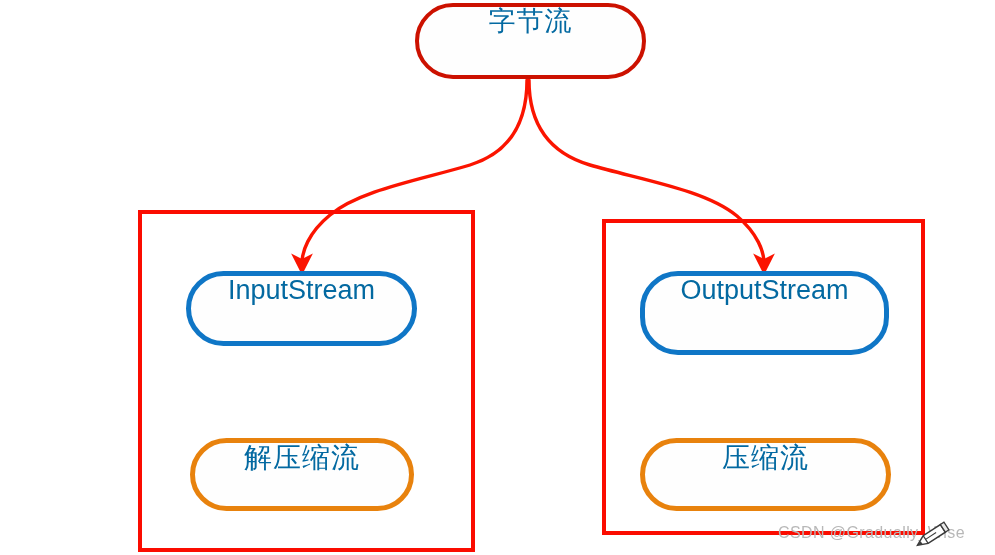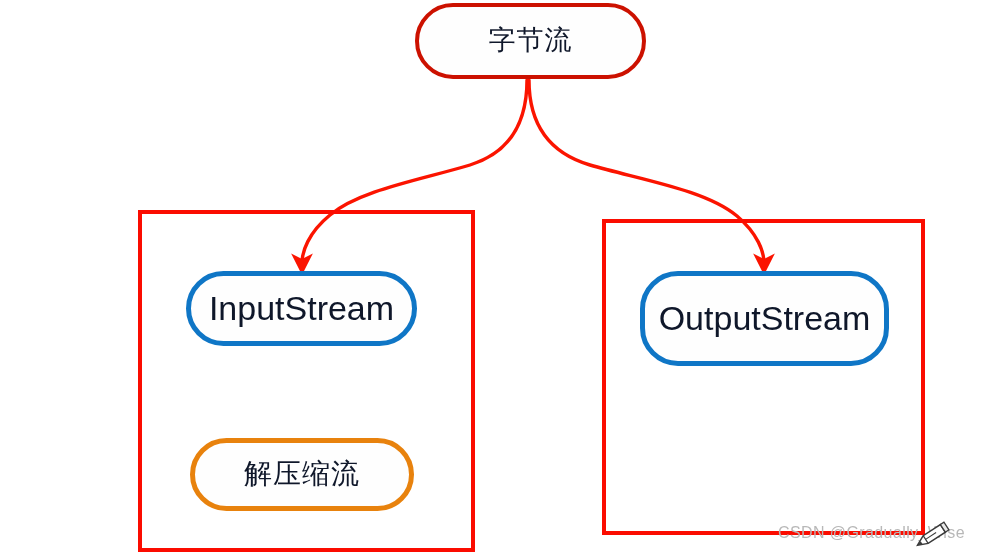--- a/index.html
+++ b/index.html
@@ -24,26 +24,25 @@
     left: 0;
     top: 0;
     width: 995px;
     height: 555px;
     pointer-events: none;
   }
   .node {
     position: absolute;
     box-sizing: border-box;
     display: flex;
-    align-items: center;
     justify-content: center;
     background: #fefefe;
     text-align: center;
     line-height: 1.1;
-    color: #0f172a;
+    color: #0369a1;
   }
   .node-label {
     display: block;
     white-space: nowrap;
   }
   
   #node-root {
     left: 415px;
     top: 3px;
     width: 231px;
@@ -69,21 +68,21 @@
   #group-output {
     left: 602px;
     top: 219px;
     width: 323px;
     height: 316px;
   }
   
   .node-blue {
     border: 5px solid #0f76c6;
     border-radius: 38px;
-    font-size: 34px;
+    font-size: 27px;
   }
   
   .node-orange {
     border: 5px solid #e8820d;
     border-radius: 37px;
     font-size: 28px;
     letter-spacing: 1px;
   }
   #node-inputstream {
     left: 186px;
@@ -94,21 +93,21 @@
   #node-decompress {
     left: 190px;
     top: 438px;
     width: 224px;
     height: 73px;
   }
   #node-outputstream {
     left: 640px;
     top: 271px;
     width: 249px;
-    height: 95px;
+    height: 84px;
   }
   #node-compress {
     left: 640px;
     top: 438px;
     width: 251px;
     height: 73px;
   }
   
   #watermark {
     position: absolute;
@@ -156,20 +155,23 @@
   <div class="node node-blue" id="node-inputstream">
     <span class="node-label">InputStream</span>
   </div>
   <div class="node node-orange" id="node-decompress">
     <span class="node-label">解压缩流</span>
   </div>
 
   <div class="node node-blue" id="node-outputstream">
     <span class="node-label">OutputStream</span>
   </div>
+  <div class="node node-orange" id="node-compress">
+    <span class="node-label">压缩流</span>
+  </div>
 
   <div id="watermark">CSDN @Gradually_Wise</div>
 
   <svg id="pen-cursor" viewBox="0 0 36 38">
     <g transform="rotate(12 18 19)">
       <path d="M6 32 L9.5 21.5 L24 7 L30.5 13.5 L16 28 Z" fill="#ffffff" stroke="#3a3a3a" stroke-width="1.5"></path>
       <path d="M9.5 21.5 L16 28" fill="none" stroke="#3a3a3a" stroke-width="1.2"></path>
       <path d="M12.6 24.6 L21.5 15.7" fill="none" stroke="#3a3a3a" stroke-width="1"></path>
       <path d="M6 32 L10.6 29.8 L8.2 27.4 Z" fill="#3a3a3a"></path>
       <path d="M24 7 L27 4 L33.5 10.5 L30.5 13.5 Z" fill="#e8e8e8" stroke="#3a3a3a" stroke-width="1.3"></path>

